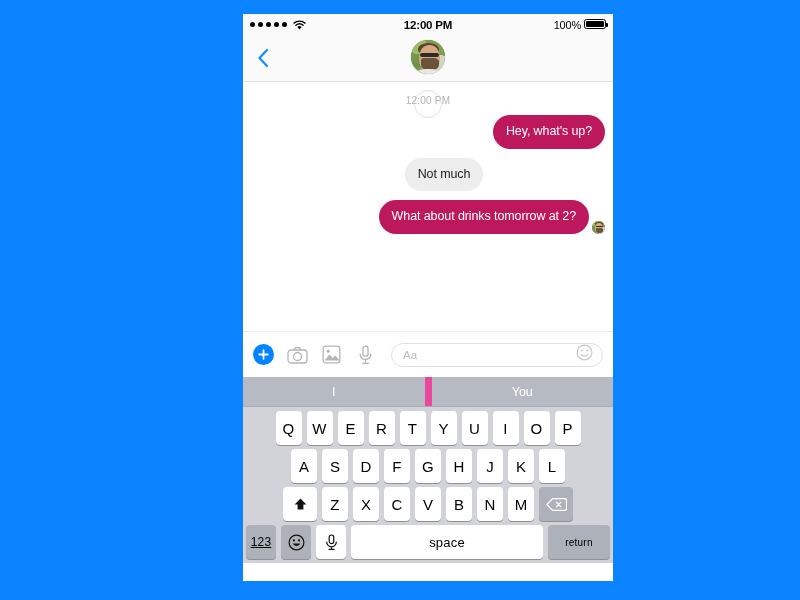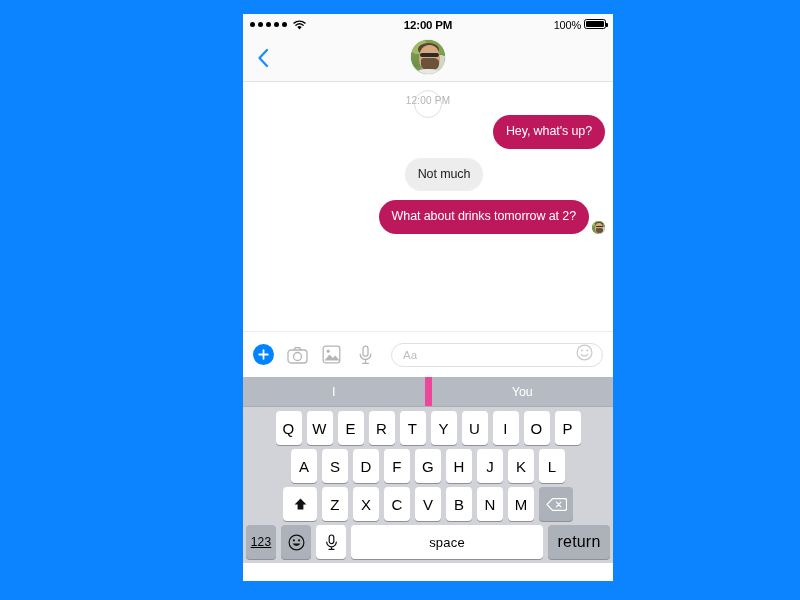--- a/index.html
+++ b/index.html
@@ -125,21 +125,21 @@
     height:34px;width:26px;flex:0 0 26px;
     letter-spacing:.2px;
   }
   .krow.r2{padding-left:16px;padding-right:16px;}
   .key.gray{background:#adb1ba;box-shadow:0 1px 0 #8e9197;}
   .krow.r4{padding:4px 3px 0;gap:5px;}
   .key.b123{width:30px;flex:0 0 30px;font-size:12px;text-decoration:underline;}
   .key.emoji{width:30px;flex:0 0 30px;}
   .key.mic{width:30px;flex:0 0 30px;}
   .key.space{flex:1 1 auto;font-size:13px;}
-  .key.return{width:62px;flex:0 0 62px;font-size:16px;}
+  .key.return{width:62px;flex:0 0 62px;font-size:10px;}
   .shiftkey{width:34px;flex:0 0 34px;}
   .bskey{width:34px;flex:0 0 34px;}
 </style>
 </head>
 <body>
 
 <div id="canvas">
   <div id="phone">
 
     <div class="statusbar">

